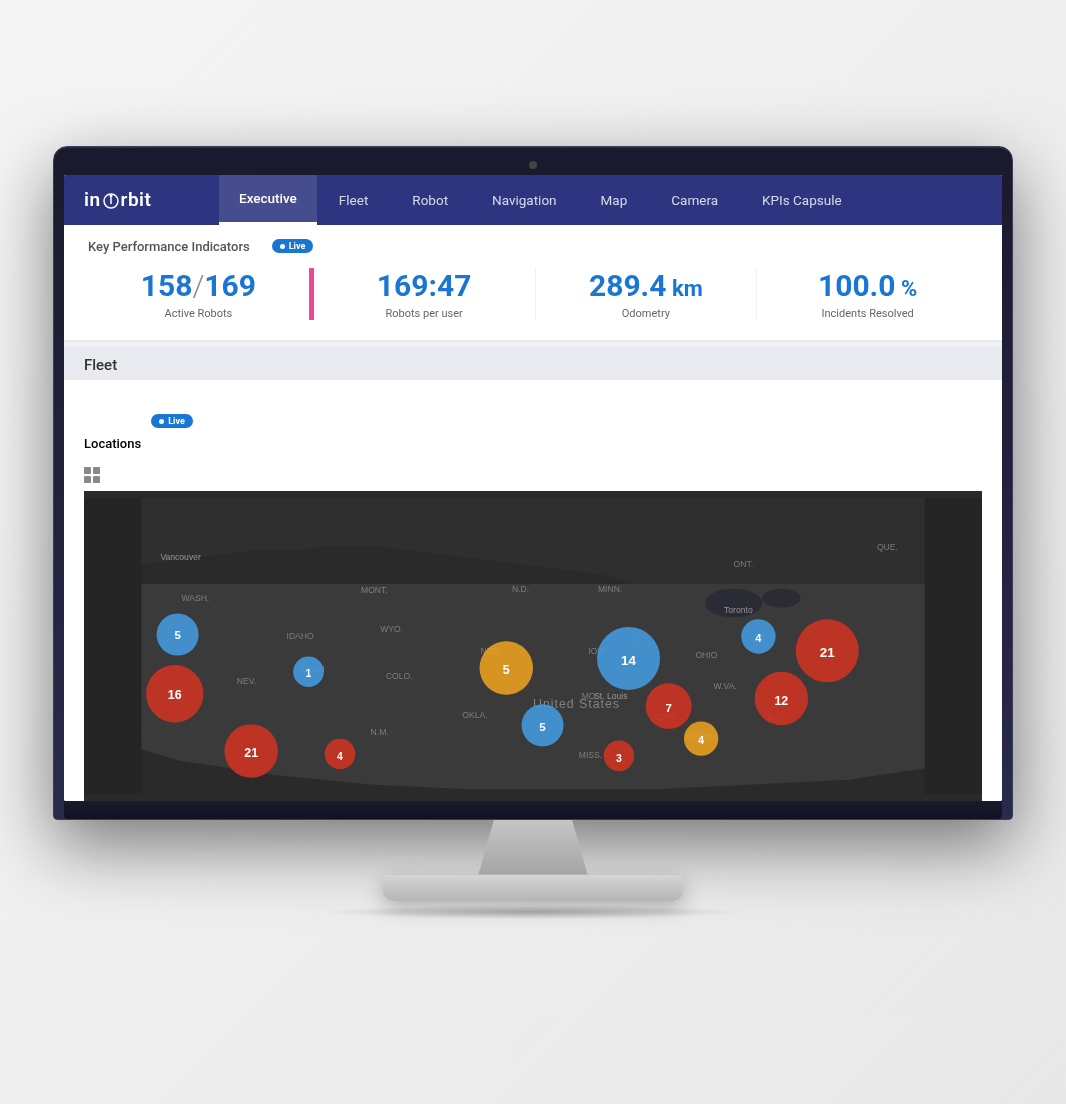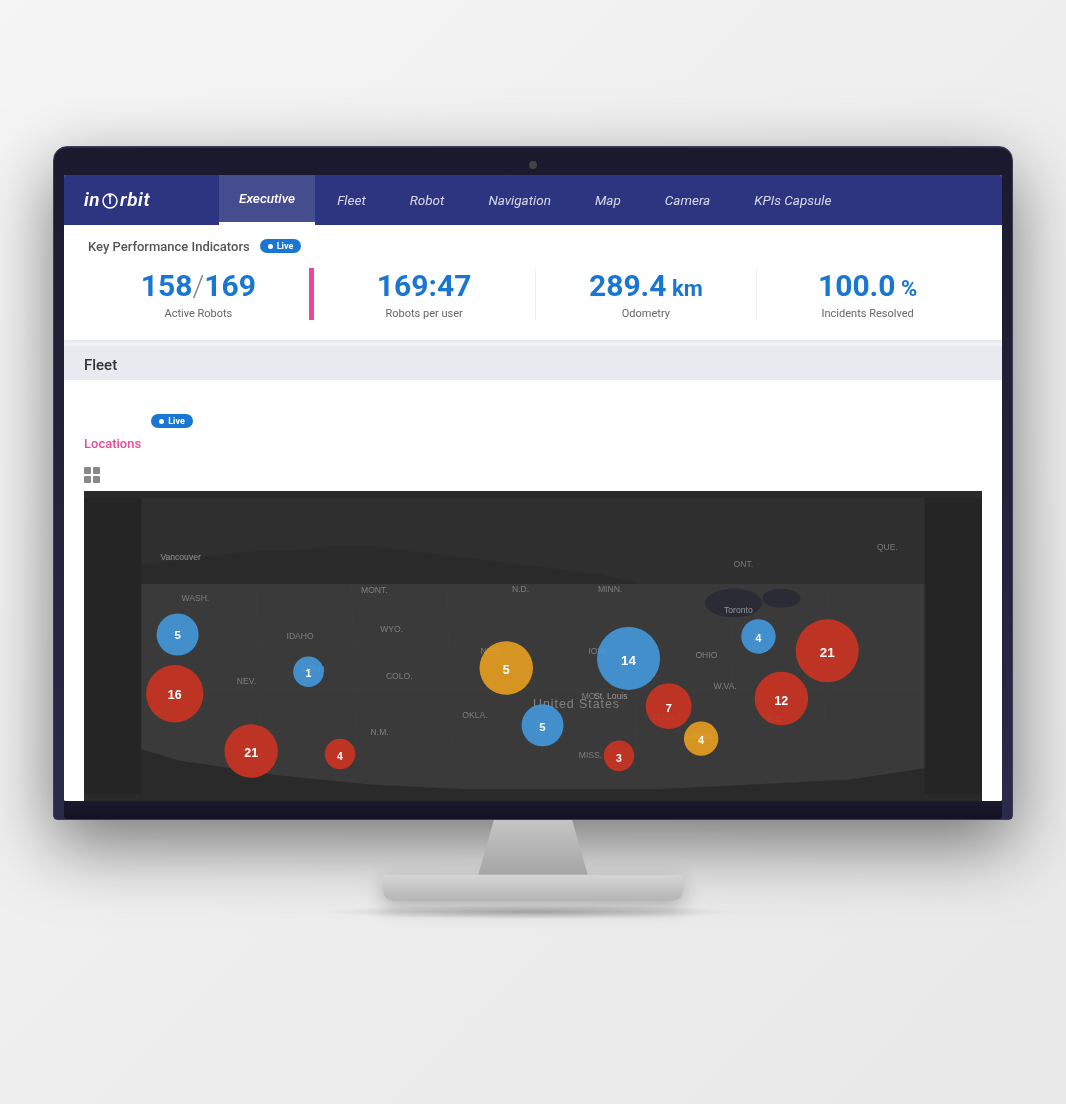--- a/index.html
+++ b/index.html
@@ -19,21 +19,21 @@
 <div style="width:1066px; min-height:1104px; background: linear-gradient(135deg, #f5f5f5 0%, #e8e8e8 100%); display:flex; align-items:center; justify-content:center;">
 
   <div style="position:relative; width:960px; margin-top:-40px;">
 
     <div style="background: linear-gradient(to bottom, #1a1a2e, #2a2a4a); border-radius: 14px 14px 4px 4px; padding: 10px 10px 0; box-shadow: 0 25px 70px rgba(0,0,0,0.5), inset 0 1px 0 rgba(255,255,255,0.1); border: 1.5px solid #3a3a5a;">
 
       <div style="width:8px;height:8px;background:#444;border-radius:50%;margin:4px auto 6px;"></div>
 
       <div style="background:#f0f2f5; overflow:hidden; border-radius:2px;">
 
-        <div style="background:#2d3580; display:flex; align-items:stretch; height:50px;font-style:italic;">
+        <div style="background:#2d3580; display:flex; align-items:stretch; height:50px;">
 
           <div style="padding:0 20px; display:flex; align-items:center; min-width:155px;">
             <span style="color:white; font-size:19px; font-weight:600; letter-spacing:0.5px;">
               in<span style="display:inline-block; position:relative;">
                 <svg width="18" height="18" viewBox="0 0 18 18" style="vertical-align:middle; margin:0 1px;">
                   <circle cx="9" cy="9" r="7" fill="none" stroke="white" stroke-width="1.5"></circle>
                   <circle cx="9" cy="4" r="1.5" fill="white"></circle>
                   <line x1="9" y1="5.5" x2="9" y2="12" stroke="white" stroke-width="1.5"></line>
                 </svg>
               </span>rbit
@@ -60,21 +60,21 @@
               <span>Camera</span>
             </div>
             <div style="display:flex;align-items:center;padding:0 22px;color:rgba(255,255,255,0.8);font-size:13.5px;cursor:pointer;">
               <span>KPIs Capsule</span>
             </div>
           </div>
         </div>
 
 
         <div style="background:white; padding:14px 24px 20px; margin-bottom:6px; box-shadow:0 1px 3px rgba(0,0,0,0.07);">
-          <div style="display:flex;align-items:center;gap:10px;margin-bottom:14px;">
+          <div style="display:flex;align-items:center;gap:22px;margin-bottom:14px;">
             <span style="font-size:13px;font-weight:500;color:#555;">Key Performance Indicators</span>
             <div style="background:#1976d2;color:white;font-size:9px;font-weight:700;padding:2px 8px;border-radius:12px;display:flex;align-items:center;gap:4px;">
               <span style="display:inline-block;width:5px;height:5px;background:white;border-radius:50%;"></span>
               <span>Live</span>
             </div>
           </div>
           <div style="display:flex;">
 
             <div style="flex:1;text-align:center;padding:0 10px;border-right:5px solid #ec4899;">
               <div style="font-size:30px;font-weight:700;color:#1976d2;line-height:1.2;">
@@ -103,21 +103,21 @@
             </div>
           </div>
         </div>
 
         <div style="padding:10px 20px 6px; background:#e8eaf0; font-size:15px; font-weight:500; color:#333;">
           <span>Fleet</span>
         </div>
 
         <div style="background:white; padding:12px 20px 0;">
           <div style="display:flex;align-items:center;gap:10px;margin-bottom:8px;">
-            <span style="font-size:13px;font-weight:500;color:#ec4899;margin-top:44px;">Locations</span>
+            <span style="font-size:13px;font-weight:500;color:#000000;margin-top:44px;">Locations</span>
             <div style="background:#1976d2;color:white;font-size:9px;font-weight:700;padding:2px 8px;border-radius:12px;display:flex;align-items:center;gap:4px;">
               <span style="display:inline-block;width:5px;height:5px;background:white;border-radius:50%;"></span>
               <span>Live</span>
             </div>
           </div>
           <div style="display:inline-grid;grid-template-columns:1fr 1fr;gap:2px;width:16px;height:16px;margin-bottom:8px;cursor:pointer;">
             <div style="background:#888;border-radius:1px;"></div>
             <div style="background:#888;border-radius:1px;"></div>
             <div style="background:#888;border-radius:1px;"></div>
             <div style="background:#888;border-radius:1px;"></div>

